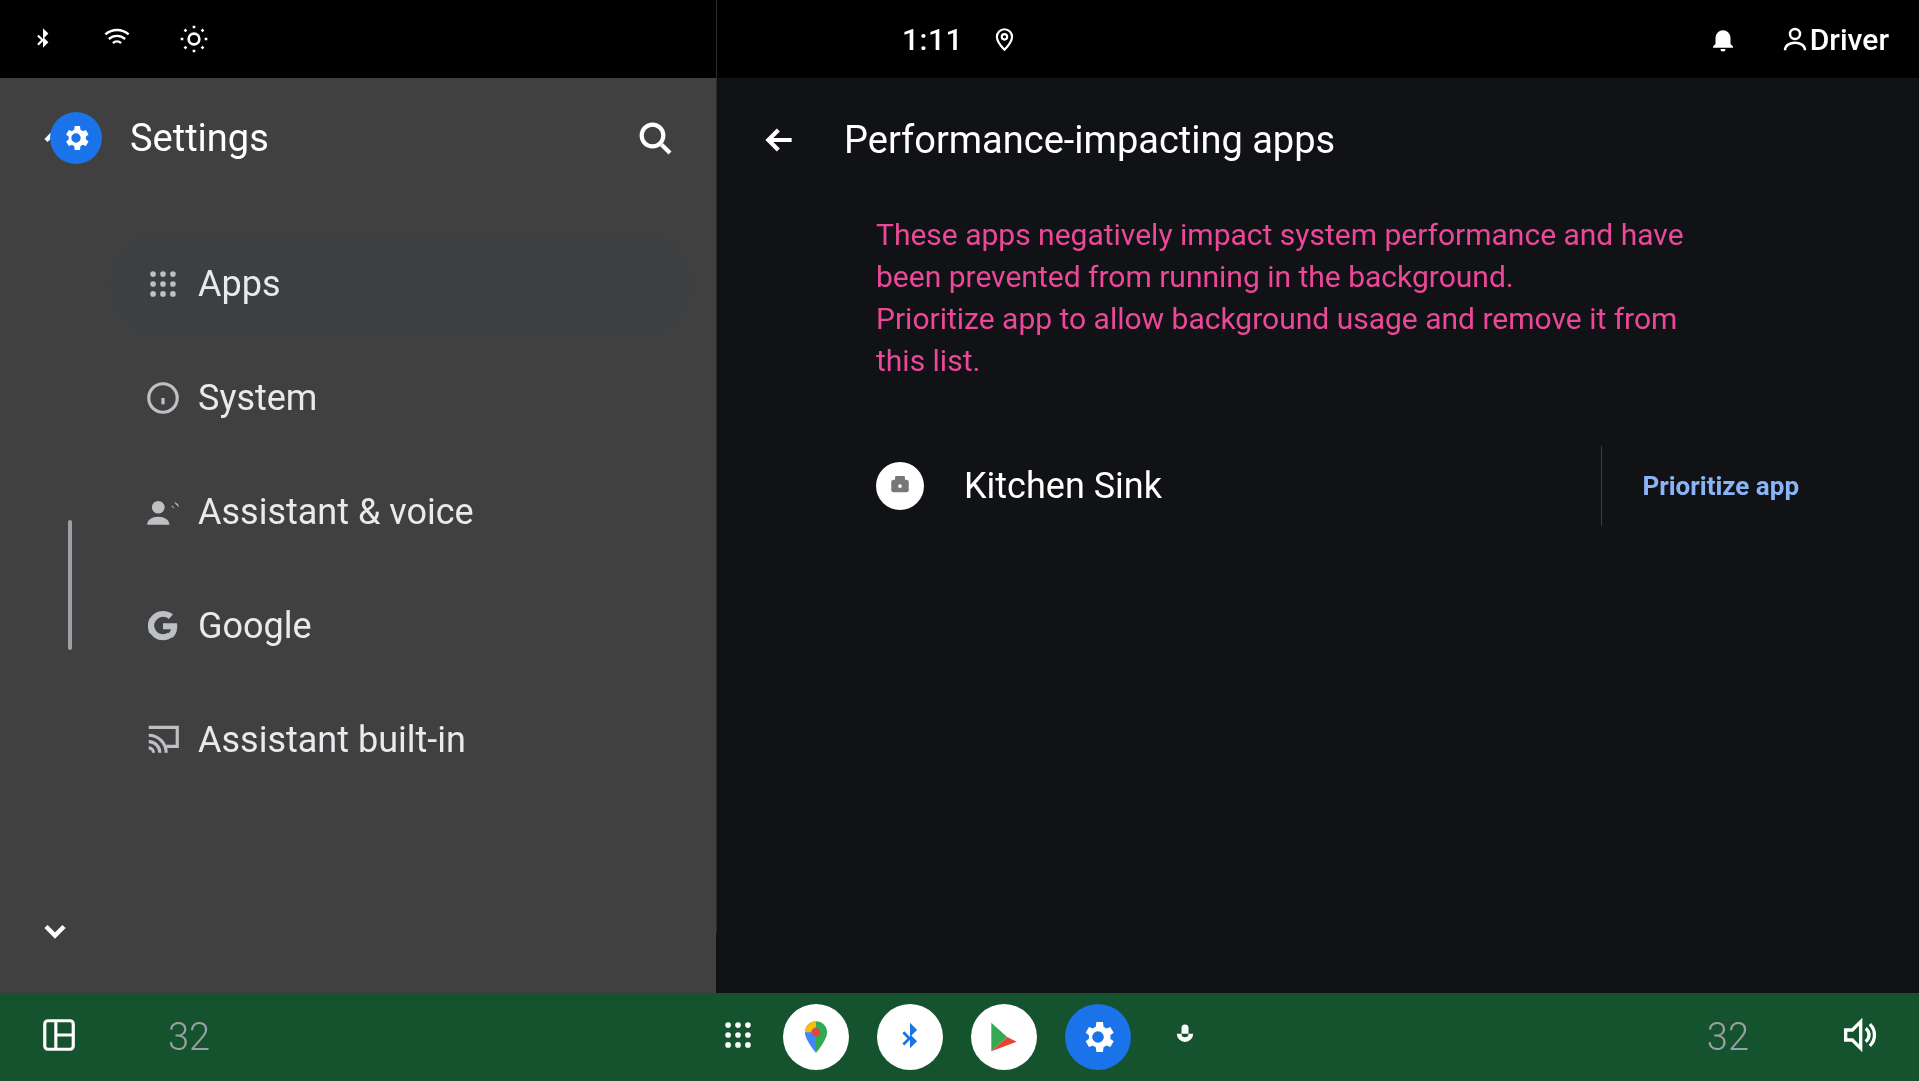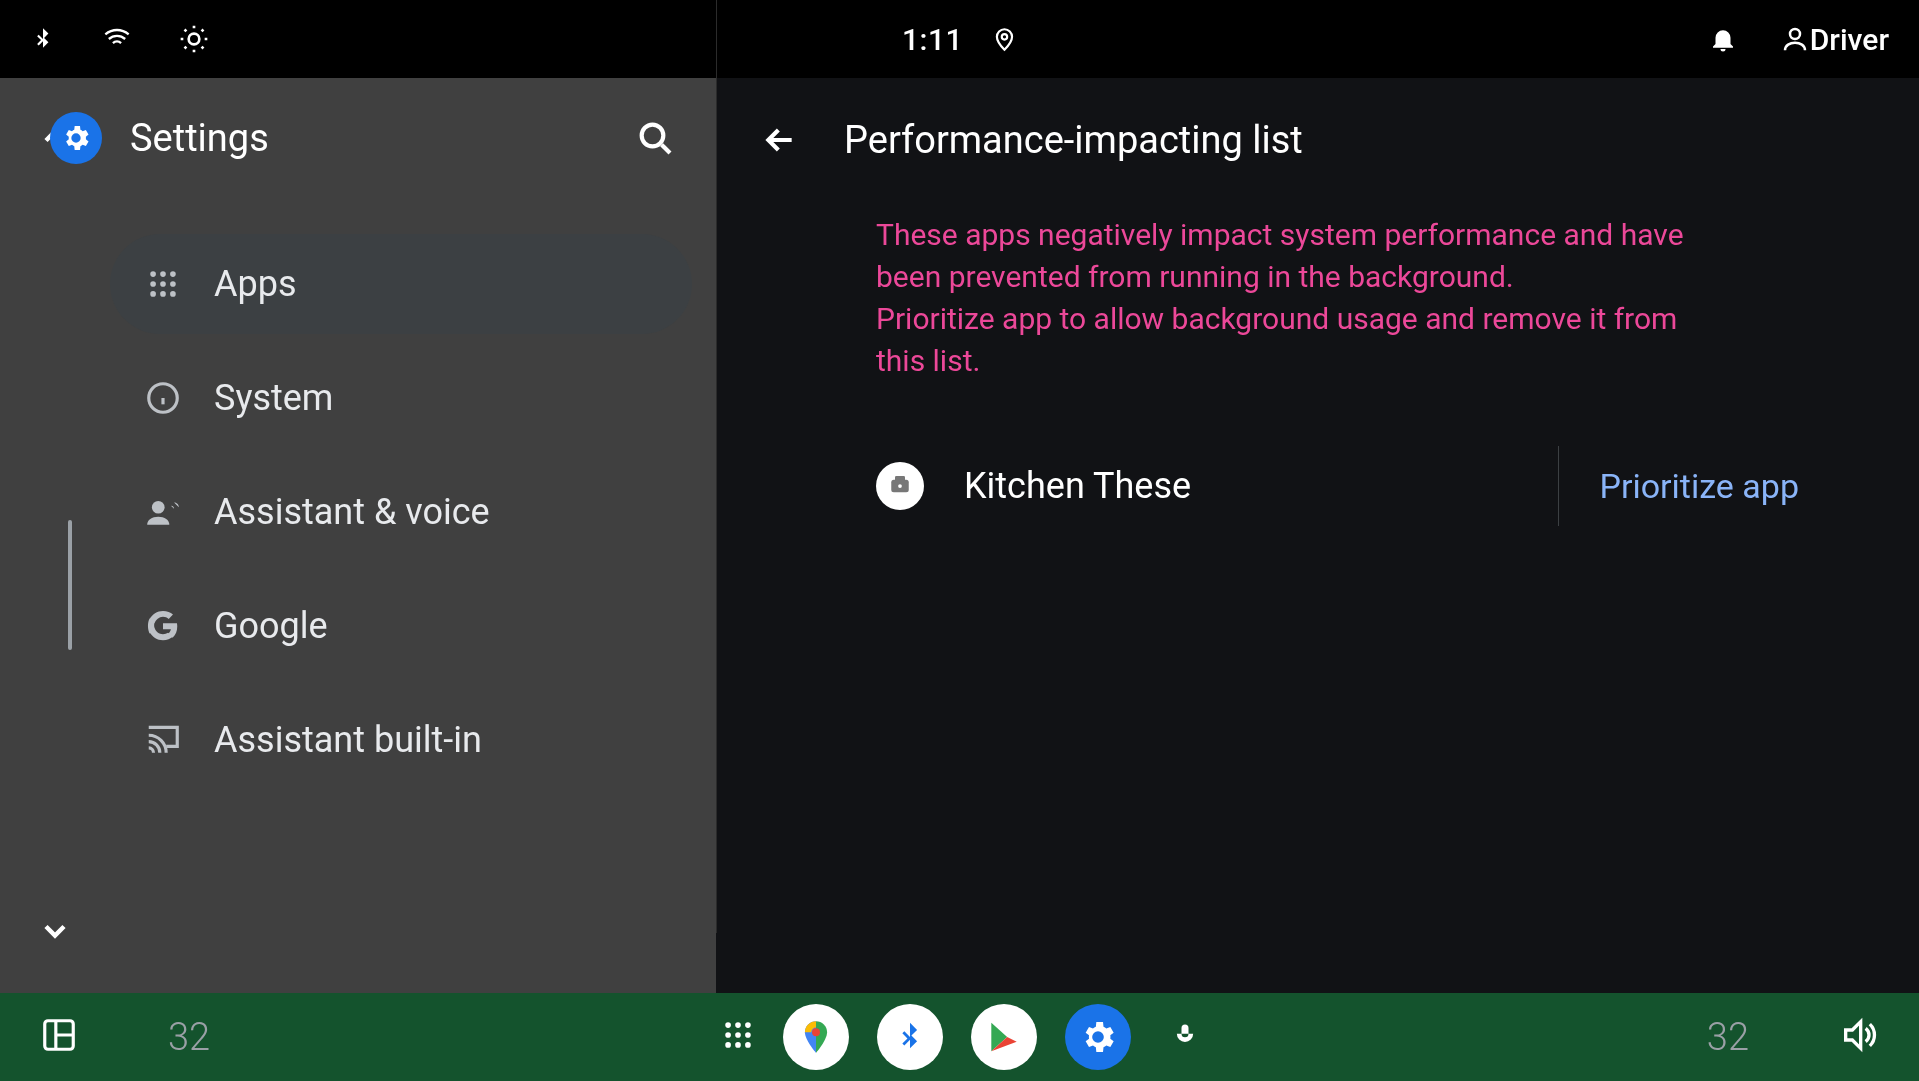--- a/index.html
+++ b/index.html
@@ -22,38 +22,38 @@
   .nav-arrows .spacer { flex: 1; }
   .nav-scrollbar { width: 4px; height: 130px; background: #9aa0a6; border-radius: 2px; margin-left: auto; margin-right: 36px; position: absolute; left: 68px; top: 520px; }
 
   .sidebar-content { flex: 1; padding: 24px 24px 0 0; position: relative; }
   .sidebar-header { display: flex; align-items: center; gap: 28px; padding: 10px 12px 30px 0; margin-left: -80px; padding-left: 20px; }
   .gear-badge { width: 52px; height: 52px; border-radius: 50%; background: #1a73e8; display: flex; align-items: center; justify-content: center; }
   .sidebar-title { font-size: 38px; font-weight: 400; }
   .search-btn { margin-left: auto; width: 50px; height: 50px; display: flex; align-items: center; justify-content: center; }
 
   .menu-list { margin-top: 40px; }
-  .menu-item { display: flex; align-items: center; gap: 30px; height: 100px; padding: 0 32px; border-radius: 50px; margin: 14px 0; font-size: 36px; font-weight: 400; color: #e8eaed; }
+  .menu-item { display: flex; align-items: center; gap: 14px; height: 100px; padding: 0 32px; border-radius: 50px; margin: 14px 0; font-size: 36px; font-weight: 400; color: #e8eaed; }
   .menu-item.selected { background: #3c4043; }
   .menu-item .mi-icon { width: 42px; height: 42px; display: flex; align-items: center; justify-content: center; }
 
   .divider { position: absolute; left: 716px; top: 0; width: 1px; height: 100%; background: #2b2b2b; }
 
   .right-pane { flex: 1; background: #111215; padding: 30px 60px 0 40px; }
   .detail-header { display: flex; align-items: center; gap: 40px; padding: 8px 0 30px 0; }
   .back-btn { width: 48px; height: 48px; display: flex; align-items: center; justify-content: center; }
   .detail-title { font-size: 38px; font-weight: 400; }
   .detail-desc { font-size: 30px; line-height: 1.4; color: #ec4899; padding: 20px 130px 40px 120px; white-space: pre-line; }
 
   .app-row { display: flex; align-items: center; padding: 24px 0 24px 120px; }
   .app-left { display: flex; align-items: center; gap: 40px; flex: 1; }
   .app-icon { width: 48px; height: 48px; border-radius: 50%; background: #fff; display: flex; align-items: center; justify-content: center; }
   .app-name { font-size: 36px; }
   .app-divider { width: 1px; height: 80px; background: #3c4043; margin: 0 40px; }
-  .prioritize-btn { color: #8ab4f8; font-size: 34px; font-weight: 400; padding-right: 60px; }
+  .prioritize-btn { color: #8ab4f8; font-size: 26px; font-weight: 700; padding-right: 60px; }
 
   
   .bottom-bar { height: 88px; background: #14532d; display: flex; align-items: center; padding: 0 40px; position: relative; }
   .bb-left { display: flex; align-items: center; gap: 90px; }
   .bb-center { position: absolute; left: 50%; transform: translateX(-50%); display: flex; align-items: center; gap: 28px; }
   .bb-right { margin-left: auto; display: flex; align-items: center; gap: 90px; }
   .temp { font-size: 38px; color: #9aa0a6; font-weight: 300; }
   .dock-btn { width: 66px; height: 66px; border-radius: 50%; display: flex; align-items: center; justify-content: center; }
   .dock-btn.white { background: #fff; }
   .dock-btn.blue { background: #1a73e8; }
@@ -201,35 +201,35 @@
 
     <div class="divider"></div>
 
     <div class="right-pane">
       <div class="detail-header">
         <div class="back-btn">
           <svg width="40" height="40" viewBox="0 0 24 24" fill="none" stroke="#fff" stroke-width="2.5">
               <path d="M19 12H5M11 6l-6 6 6 6"></path>
             </svg>
         </div>
-        <span class="detail-title">Performance-impacting list</span>
+        <span class="detail-title">Performance-impacting apps</span>
       </div>
       <div class="detail-desc">These apps negatively impact system performance and have been prevented from running in the background.
 Prioritize app to allow background usage and remove it from this list.</div>
 
       <div class="app-row">
         <div class="app-left">
           <div class="app-icon">
             <svg width="30" height="30" viewBox="0 0 24 24" fill="#777">
                 <rect x="5" y="7" width="14" height="10" rx="2"></rect>
                 <rect x="8" y="4" width="8" height="4" rx="1"></rect>
                 <circle cx="12" cy="12" r="1.5" fill="#fff"></circle>
               </svg>
           </div>
-          <span class="app-name">Kitchen These</span>
+          <span class="app-name">Kitchen Sink</span>
         </div>
         <div class="app-divider"></div>
         <div class="prioritize-btn">Prioritize app</div>
       </div>
     </div>
   </div>
 
   <div class="bottom-bar">
     <div class="bb-left">
       <span>

